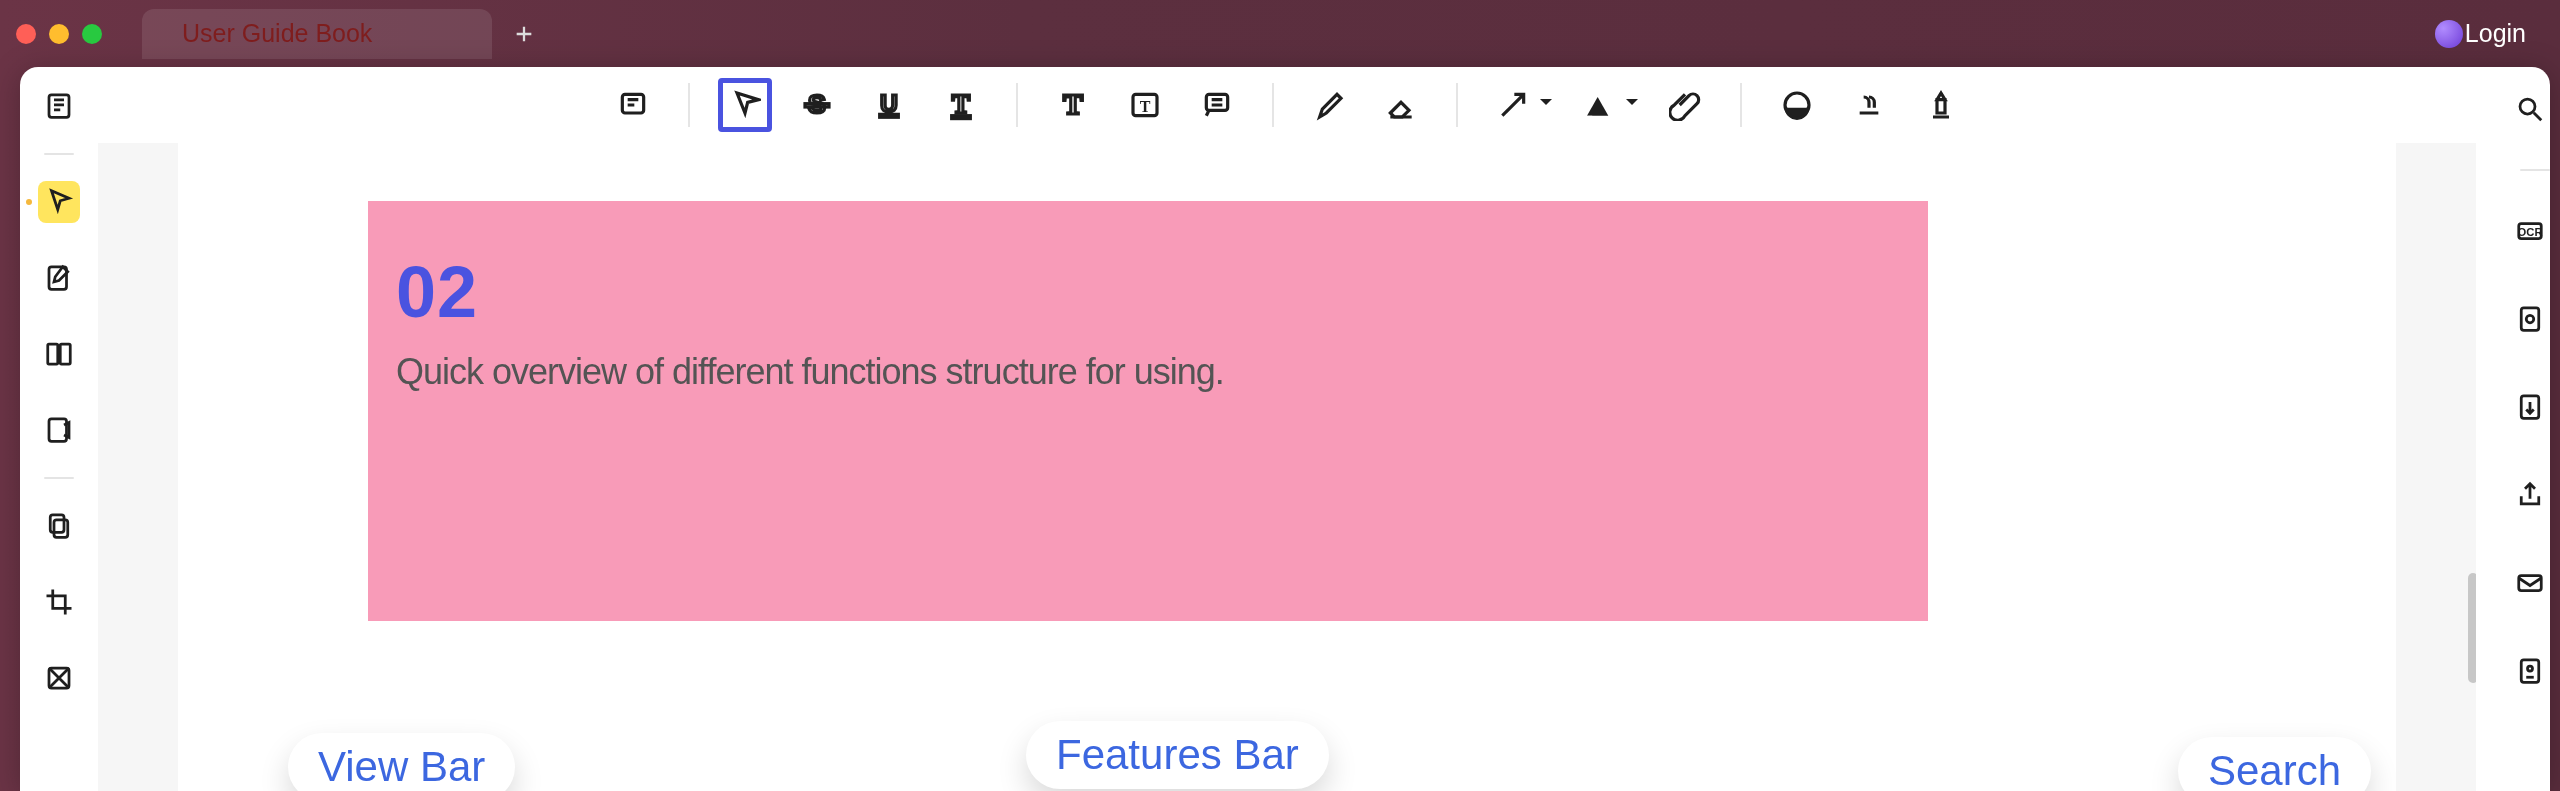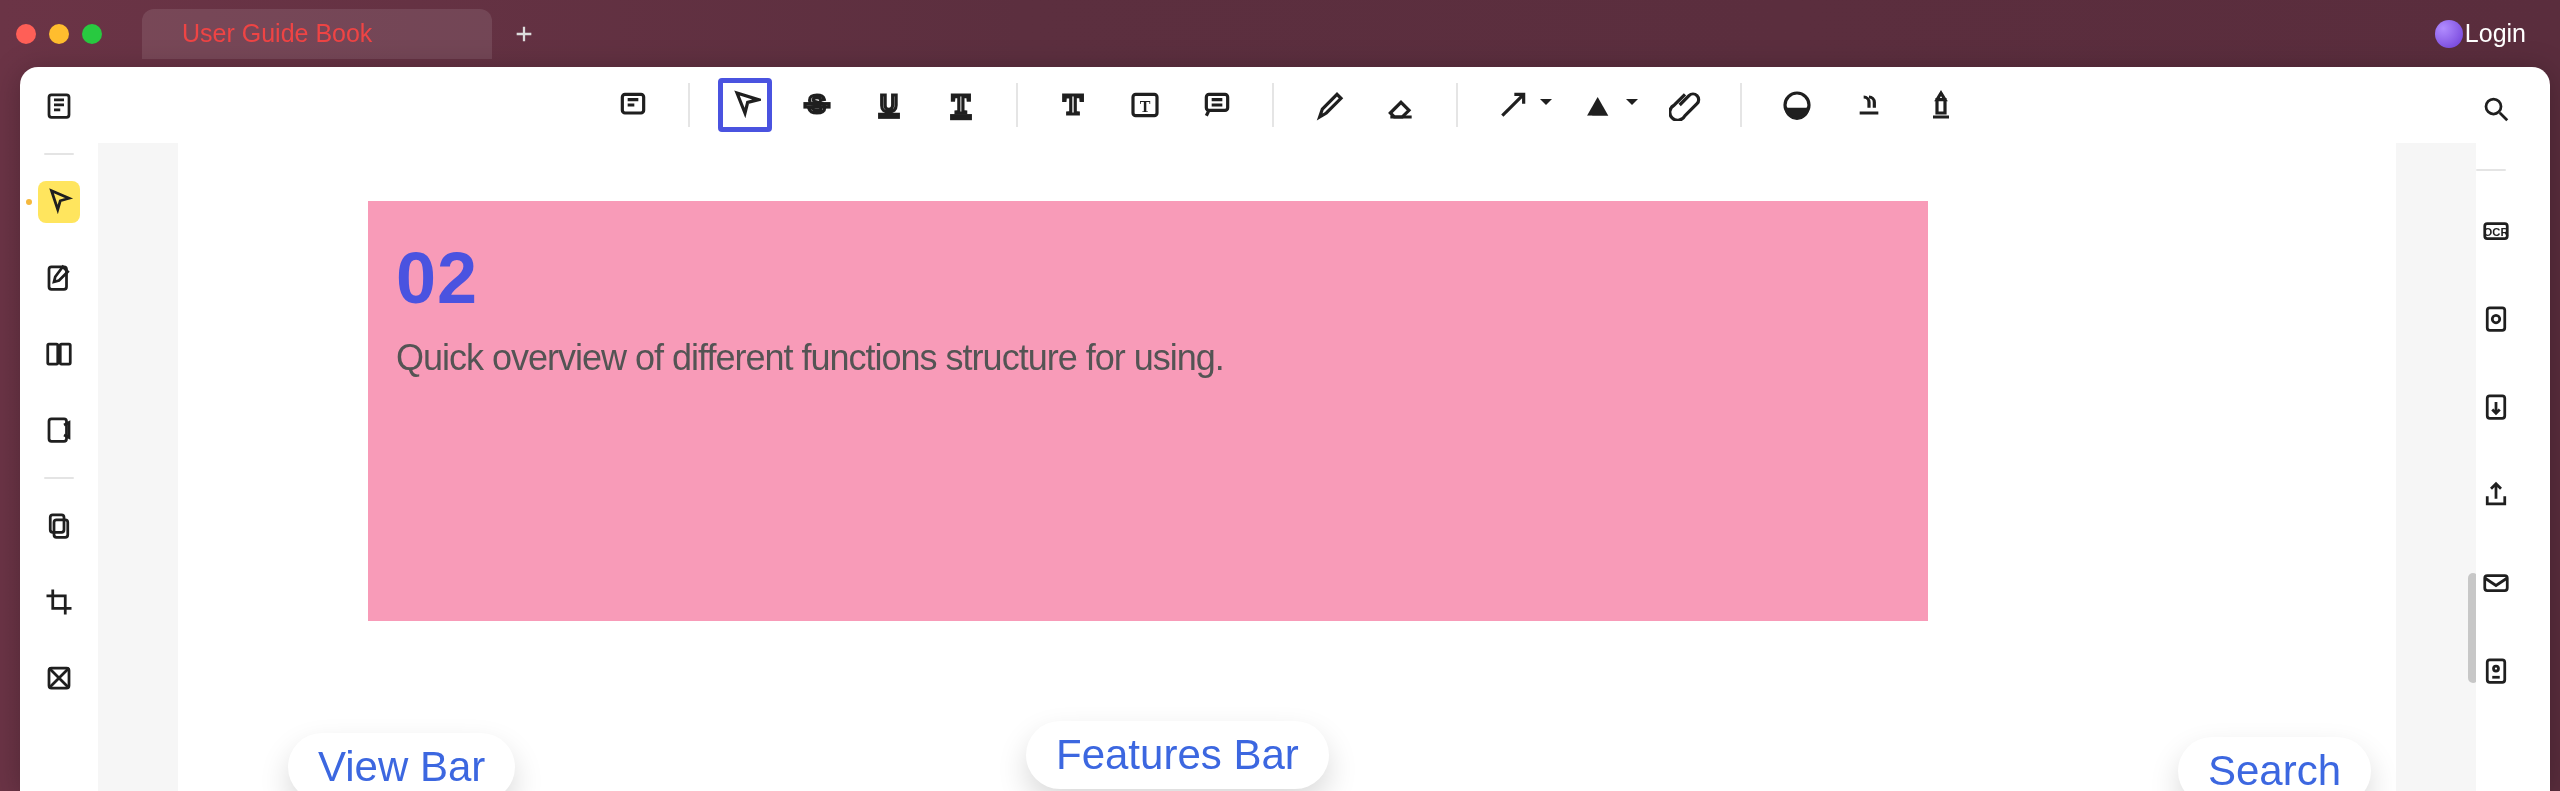--- a/index.html
+++ b/index.html
@@ -31,21 +31,21 @@
   .traffic{display:flex;gap:13px;align-items:center;margin-right:40px;}
   .dot{width:20px;height:20px;border-radius:50%;}
   .close{background:var(--traffic-red);}
   .min{background:var(--traffic-yellow);}
   .max{background:var(--traffic-green);}
 
   .tabs{display:flex;align-items:center;height:100%;}
   .tab{
     height:50px;min-width:350px;display:flex;align-items:center;justify-content:space-between;
     background:rgba(255,255,255,.10);border-radius:12px 12px 0 0;padding:0 24px 0 40px;
-    font-size:25px;color:#ef4444;
+    font-size:25px;color:#7f1d1d;
   }
   .edit-icn{opacity:.7;}
   .addtab{width:44px;height:44px;display:flex;align-items:center;justify-content:center;color:#ddd;font-size:30px;margin-left:10px;}
 
   .spacer{flex:1;}
   .login{display:flex;align-items:center;gap:2px;margin-right:10px;}
   .avatar{width:28px;height:28px;border-radius:50%;background:radial-gradient(circle at 30% 30%,#b18cff,#6d3bd6);}
   .login-txt{font-size:25px;color:#fff;}
 
   
@@ -70,21 +70,21 @@
   .leftbar .tool.active::after{content:none;}
   .leftbar .tool.activewrap{position:relative;}
   .leftbar .activewrap .badge{
     position:absolute;left:-14px;top:50%;transform:translateY(-50%);
     width:10px;height:10px;border-radius:50%;background:#f5b83d;border:2px solid #fff;
   }
 
   
   .rightbar{
     position:absolute;right:0;top:0;bottom:0;width:74px;
-    display:flex;flex-direction:column;align-items:flex-start;padding-top:22px;gap:48px;
+    display:flex;flex-direction:column;align-items:flex-end;padding-top:22px;gap:48px;
     color:var(--grey-icon);
   }
   .rightbar .tool{width:40px;height:40px;display:flex;align-items:center;justify-content:center;}
   .rightbar .sep{width:30px;height:2px;background:#e4e4e4;border-radius:2px;margin:-8px 0;}
 
   
   .toolbar{
     position:absolute;left:78px;right:74px;top:0;height:76px;
     display:flex;align-items:center;justify-content:center;gap:18px;
   }
@@ -103,21 +103,21 @@
   
   .viewport{
     position:absolute;left:78px;right:74px;top:76px;bottom:0;
     background:var(--bg-page);overflow:hidden;
   }
   .page{
     position:absolute;left:80px;right:80px;top:0;bottom:0;background:#fff;overflow:hidden;
   }
   .pinkbox{
     position:absolute;left:190px;top:58px;width:1560px;height:420px;background:var(--pink);
-    padding:36px 28px 30px 28px;
+    padding:50px 28px 30px 28px;
   }
   .chnum{font-size:72px;font-weight:800;color:#4a53e0;letter-spacing:1px;}
   .chtitle{font-size:108px;font-weight:900;color:#171717;letter-spacing:-2px;margin-top:-6px;}
   .chsub{font-size:36px;color:#545454;margin-top:18px;letter-spacing:-1px;}
 
   
   .pill{
     position:absolute;background:var(--label-bg);color:var(--label-text);
     font-size:42px;font-weight:500;padding:10px 30px;border-radius:44px;
     box-shadow:0 14px 30px rgba(0,0,0,.15);white-space:nowrap;

